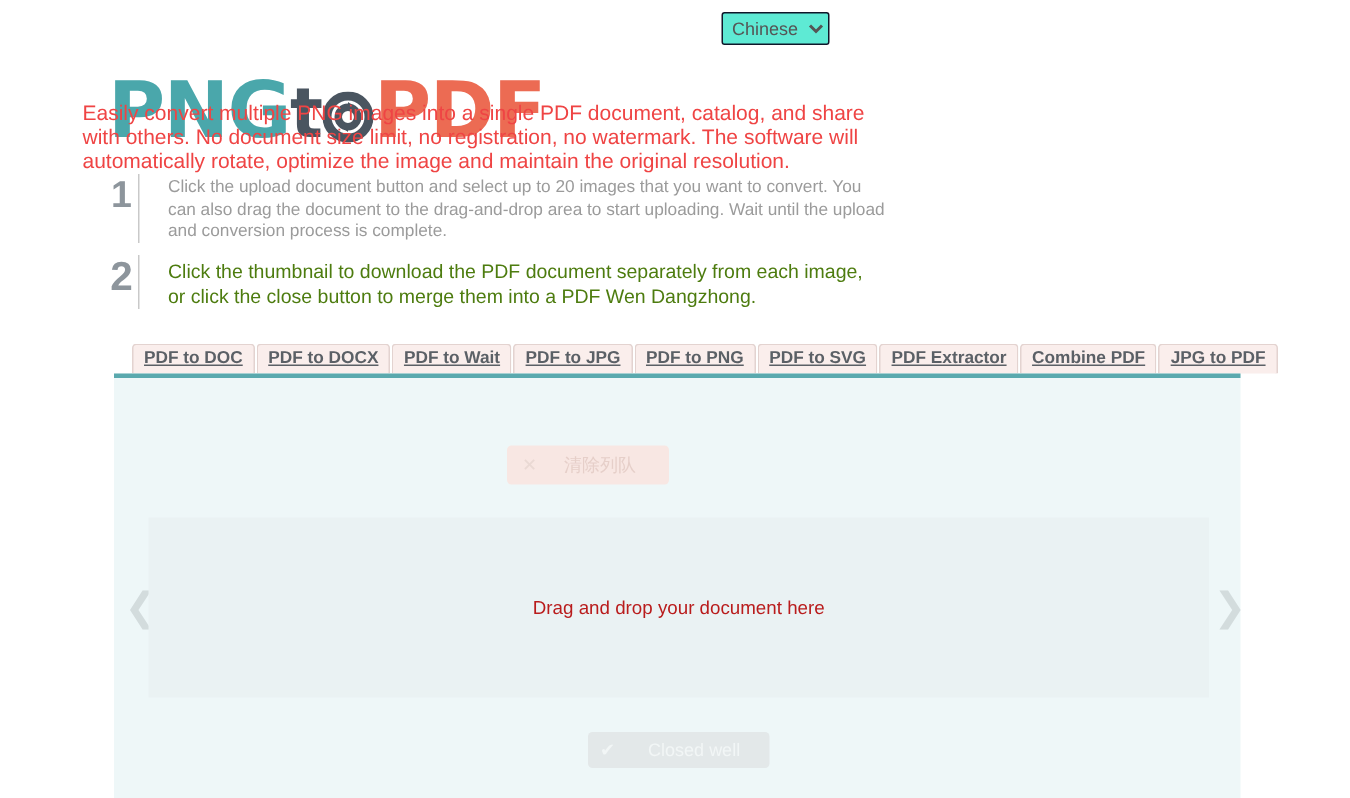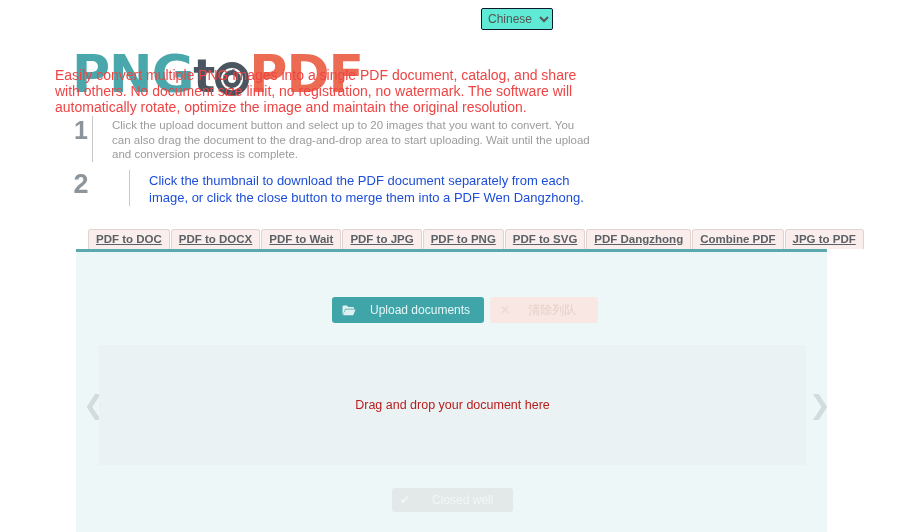--- a/index.html
+++ b/index.html
@@ -92,22 +92,21 @@
     border-left: 1px solid #c9c9c9;
     padding-left: 19px;
     font-size: 11.5px;
     line-height: 14.5px;
     color: #9b9b9b;
     padding-top: 2px;
   }
   .step-2 .step-text {
     font-size: 13px;
     line-height: 17px;
-    color: #1d4ed8;
-    margin-left: 37px;
+    color: #4d7c0f;
   }
   .step-2 .step-num { font-size: 27px; }
 
   
   .tabbar {
     position: absolute;
     left: 88px;
     top: 229px;
     display: flex;
     align-items: flex-end;
@@ -271,37 +270,28 @@
   </div>
 </div>
 
 <div class="tabbar">
   <div class="tab">PDF to DOC</div>
   <div class="tab">PDF to DOCX</div>
   <div class="tab">PDF to Wait</div>
   <div class="tab">PDF to JPG</div>
   <div class="tab">PDF to PNG</div>
   <div class="tab">PDF to SVG</div>
-  <div class="tab">PDF Dangzhong</div>
+  <div class="tab">PDF Extractor</div>
   <div class="tab">Combine PDF</div>
   <div class="tab">JPG to PDF</div>
 </div>
 
 <div class="panel"></div>
 
 <div class="upload-row">
-  <button class="btn-upload">
-    <span class="folder-icon">
-      <svg width="14" height="12" viewBox="0 0 14 12">
-        <path d="M0.5 2.5 A1 1 0 0 1 1.5 1.5 H5 L6.3 3 H11 A1 1 0 0 1 12 4 V4.8 H3.2 L1 10.5 H1 A1 1 0 0 1 0.5 9.8 Z" fill="#dff0f1"></path>
-        <path d="M3.6 5.4 H13.6 L11.4 10.8 A0.6 0.6 0 0 1 10.9 11.2 H1.6 A0.5 0.5 0 0 1 1.2 10.6 Z" fill="#dff0f1"></path>
-      </svg>
-    </span>
-    <span>Upload documents</span>
-  </button>
   <button class="btn-clear">
     <span class="x-icon">✕</span>
     <span>清除列队</span>
   </button>
 </div>
 
 <div class="arrow arrow-left">❮</div>
 <div class="dropzone">
   <span>Drag and drop your document here</span>
 </div>

